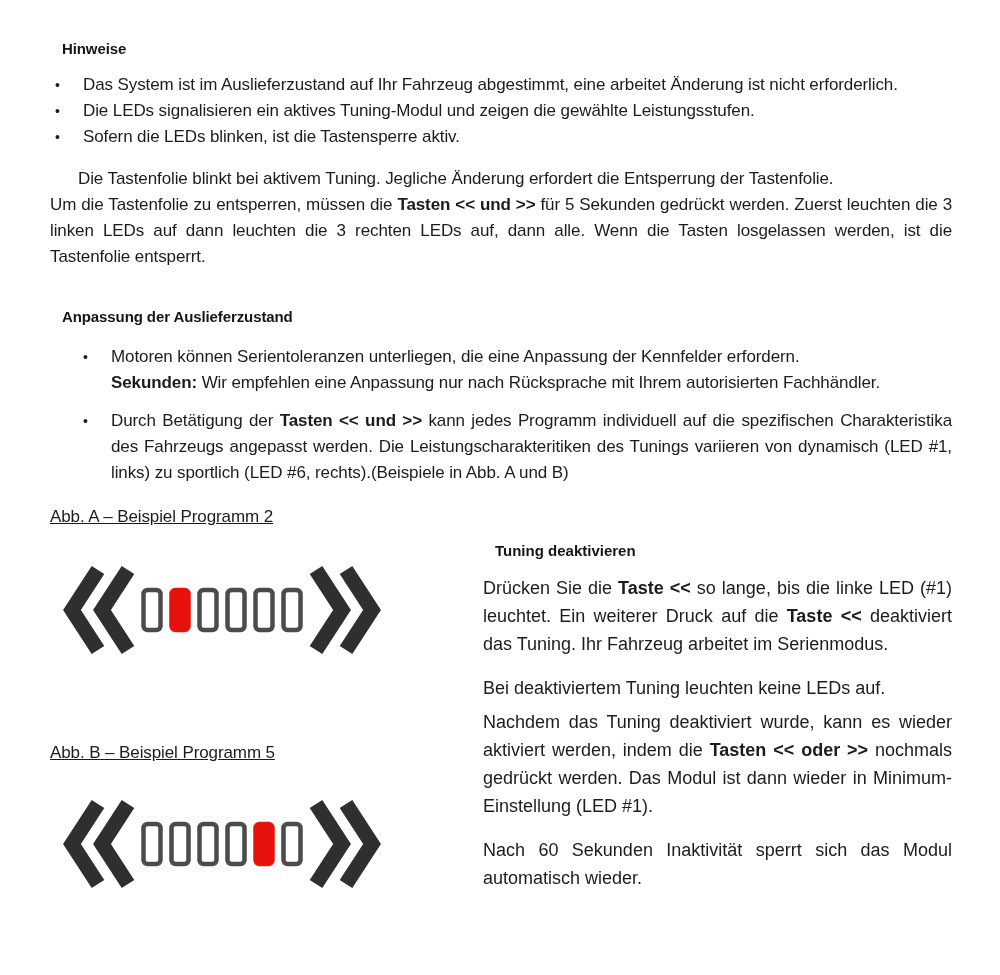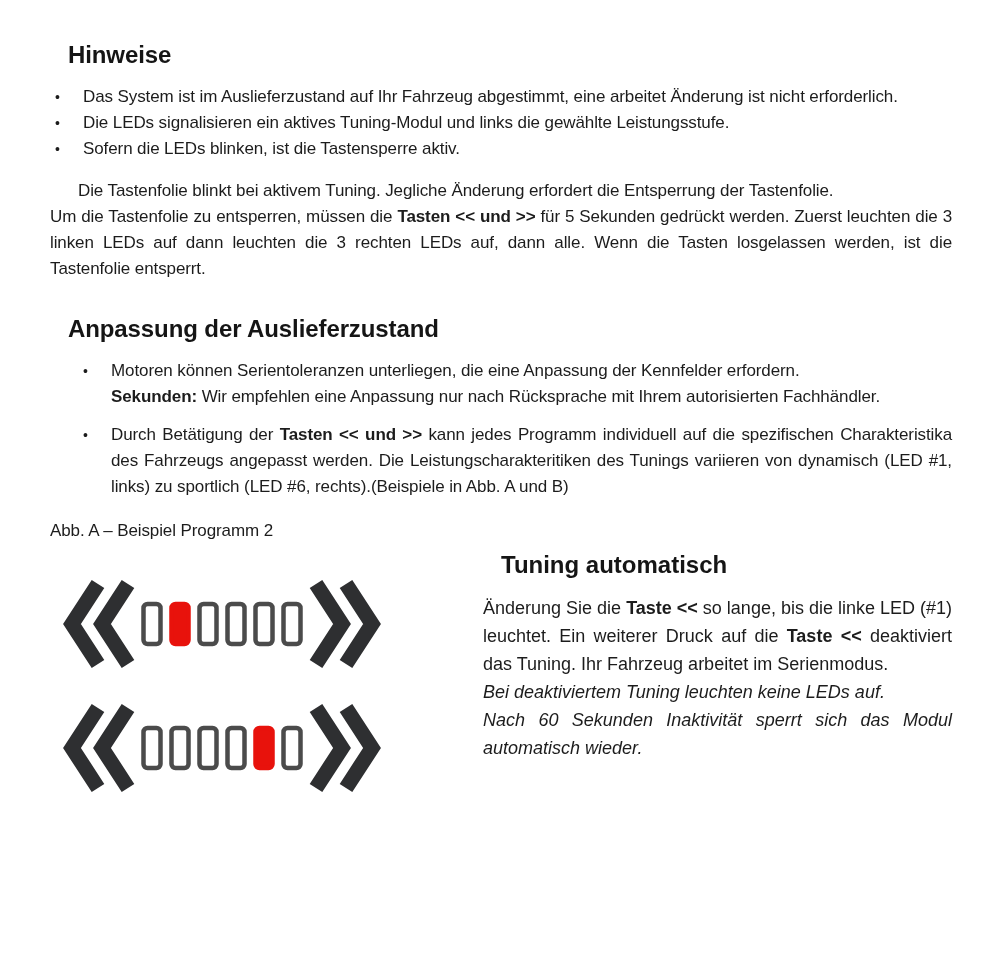--- a/index.html
+++ b/index.html
@@ -4,59 +4,59 @@
 <style>
   html,body{margin:0;padding:0;background:#ffffff;}
   .page{
     width:1000px;height:975px;box-sizing:border-box;
     padding:26px 48px 0 50px;
     background:#ffffff;color:#1c1c1c;
     font-family:"Liberation Sans",sans-serif;
     font-size:17px;line-height:26px;letter-spacing:-0.1px;
     overflow:hidden;
   }
-  h3{font-size:24px;line-height:22px;margin:18px;font-weight:bold;color:#151515;}
+  h3{font-size:15px;line-height:22px;margin:12px;font-weight:bold;color:#151515;}
   p{margin:0;}
   .jt{text-align:justify;}
   .b{font-weight:bold;}
   .bullets{margin-top:5px;}
   .bullet-row{display:flex;align-items:flex-start;}
   .dot{flex:0 0 28px;padding-left:5px;font-size:14px;}
   .bullet-row p{flex:1 1 auto;}
   .mt-sec{margin-top:30px;}
   .mt-sec2{margin-top:36px;}
   .p-first{margin-top:16px;margin-left:28px;}
   .b2{margin-top:12px;}
   .lower{display:flex;margin-top:8px;}
-  .left-col{flex:0 0 433px;}
+  .left-col{flex:0 0 433px;text-decoration:underline;}
   .right-col{flex:1 1 auto;font-size:18px;line-height:28px;letter-spacing:0;}
   .caption-a{margin-top:10px;}
   .figure{width:320px;height:92px;margin-left:12px;}
   .figure-a{margin-top:34px;}
   .caption-b{margin-top:84px;}
   .figure-b{margin-top:32px;}
   .rc-title1{margin-top:46px;}
   .rc-p1{margin-top:6px;}
-  .rc-p2{margin-top:0;font-style:italic;}
+  .rc-p2{margin-top:16px;}
   .rc-title2{margin-top:8px;}
 </style>
 </head>
 <body>
 
 <div class="page">
 
   <h3>Hinweise</h3>
   <div class="bullets">
     <div class="bullet-row">
       <span class="dot">•</span>
       <p class="jt">Das System ist im Auslieferzustand auf Ihr Fahrzeug abgestimmt, eine arbeitet Änderung ist nicht erforderlich.</p>
     </div>
     <div class="bullet-row">
       <span class="dot">•</span>
-      <p class="jt">Die LEDs signalisieren ein aktives Tuning-Modul und links die gewählte Leistungsstufe.</p>
+      <p class="jt">Die LEDs signalisieren ein aktives Tuning-Modul und zeigen die gewählte Leistungsstufen.</p>
     </div>
     <div class="bullet-row">
       <span class="dot">•</span>
       <p class="jt">Sofern die LEDs blinken, ist die Tastensperre aktiv.</p>
     </div>
   </div>
 
   <p class="p-first">Die Tastenfolie blinkt bei aktivem Tuning. Jegliche Änderung erfordert die Entsperrung der Tastenfolie.</p>
   <p class="jt"><span>Um die Tastenfolie zu entsperren, müssen die </span><span class="b">Tasten &lt;&lt; und &gt;&gt;</span><span> für 5 Sekunden gedrückt werden. Zuerst leuchten die 3 linken LEDs auf dann leuchten die 3 rechten LEDs auf, dann alle. Wenn die Tasten losgelassen werden, ist die Tastenfolie entsperrt.</span></p>
 
@@ -83,34 +83,36 @@
             <polyline points="66,6 40,46 66,86" fill="none" stroke="#2e2f31" stroke-width="15"></polyline>
             <polyline points="254,6 280,46 254,86" fill="none" stroke="#2e2f31" stroke-width="15"></polyline>
             <polyline points="284,6 310,46 284,86" fill="none" stroke="#2e2f31" stroke-width="15"></polyline>
             <rect x="81.5" y="26" width="17" height="40" rx="4" fill="#ffffff" stroke="#4b4b4b" stroke-width="4.5"></rect>
             <rect x="109.5" y="26" width="17" height="40" rx="4" fill="#e8120c" stroke="#e8120c" stroke-width="4.5"></rect>
             <rect x="137.5" y="26" width="17" height="40" rx="4" fill="#ffffff" stroke="#4b4b4b" stroke-width="4.5"></rect>
             <rect x="165.5" y="26" width="17" height="40" rx="4" fill="#ffffff" stroke="#4b4b4b" stroke-width="4.5"></rect>
             <rect x="193.5" y="26" width="17" height="40" rx="4" fill="#ffffff" stroke="#4b4b4b" stroke-width="4.5"></rect>
             <rect x="221.5" y="26" width="17" height="40" rx="4" fill="#ffffff" stroke="#4b4b4b" stroke-width="4.5"></rect>
           </svg></div>
+      <p class="caption-b">Abb. B – Beispiel Programm 5</p>
       <div class="figure figure-b"><svg viewBox="0 0 320 92" width="320" height="92">
             <polyline points="36,6 10,46 36,86" fill="none" stroke="#2e2f31" stroke-width="15"></polyline>
             <polyline points="66,6 40,46 66,86" fill="none" stroke="#2e2f31" stroke-width="15"></polyline>
             <polyline points="254,6 280,46 254,86" fill="none" stroke="#2e2f31" stroke-width="15"></polyline>
             <polyline points="284,6 310,46 284,86" fill="none" stroke="#2e2f31" stroke-width="15"></polyline>
             <rect x="81.5" y="26" width="17" height="40" rx="4" fill="#ffffff" stroke="#4b4b4b" stroke-width="4.5"></rect>
             <rect x="109.5" y="26" width="17" height="40" rx="4" fill="#ffffff" stroke="#4b4b4b" stroke-width="4.5"></rect>
             <rect x="137.5" y="26" width="17" height="40" rx="4" fill="#ffffff" stroke="#4b4b4b" stroke-width="4.5"></rect>
             <rect x="165.5" y="26" width="17" height="40" rx="4" fill="#ffffff" stroke="#4b4b4b" stroke-width="4.5"></rect>
             <rect x="193.5" y="26" width="17" height="40" rx="4" fill="#e8120c" stroke="#e8120c" stroke-width="4.5"></rect>
             <rect x="221.5" y="26" width="17" height="40" rx="4" fill="#ffffff" stroke="#4b4b4b" stroke-width="4.5"></rect>
           </svg></div>
     </div>
     <div class="right-col">
-      <h3 class="rc-title1">Tuning automatisch</h3>
-      <p class="jt rc-p1"><span>Änderung Sie die </span><span class="b">Taste &lt;&lt;</span><span> so lange, bis die linke LED (#1) leuchtet. Ein weiterer Druck auf die </span><span class="b">Taste &lt;&lt;</span><span> deaktiviert das Tuning. Ihr Fahrzeug arbeitet im Serienmodus.</span></p>
+      <h3 class="rc-title1">Tuning deaktivieren</h3>
+      <p class="jt rc-p1"><span>Drücken Sie die </span><span class="b">Taste &lt;&lt;</span><span> so lange, bis die linke LED (#1) leuchtet. Ein weiterer Druck auf die </span><span class="b">Taste &lt;&lt;</span><span> deaktiviert das Tuning. Ihr Fahrzeug arbeitet im Serienmodus.</span></p>
       <p class="rc-p2">Bei deaktiviertem Tuning leuchten keine LEDs auf.</p>
+      <p class="jt rc-p1"><span>Nachdem das Tuning deaktiviert wurde, kann es wieder aktiviert werden, indem die </span><span class="b">Tasten &lt;&lt; oder &gt;&gt;</span><span> nochmals gedrückt werden. Das Modul ist dann wieder in Minimum-Einstellung (LED #1).</span></p>
       <p class="jt rc-p2">Nach 60 Sekunden Inaktivität sperrt sich das Modul automatisch wieder.</p>
     </div>
   </div>
 
 </div>
 
 </body></html>

